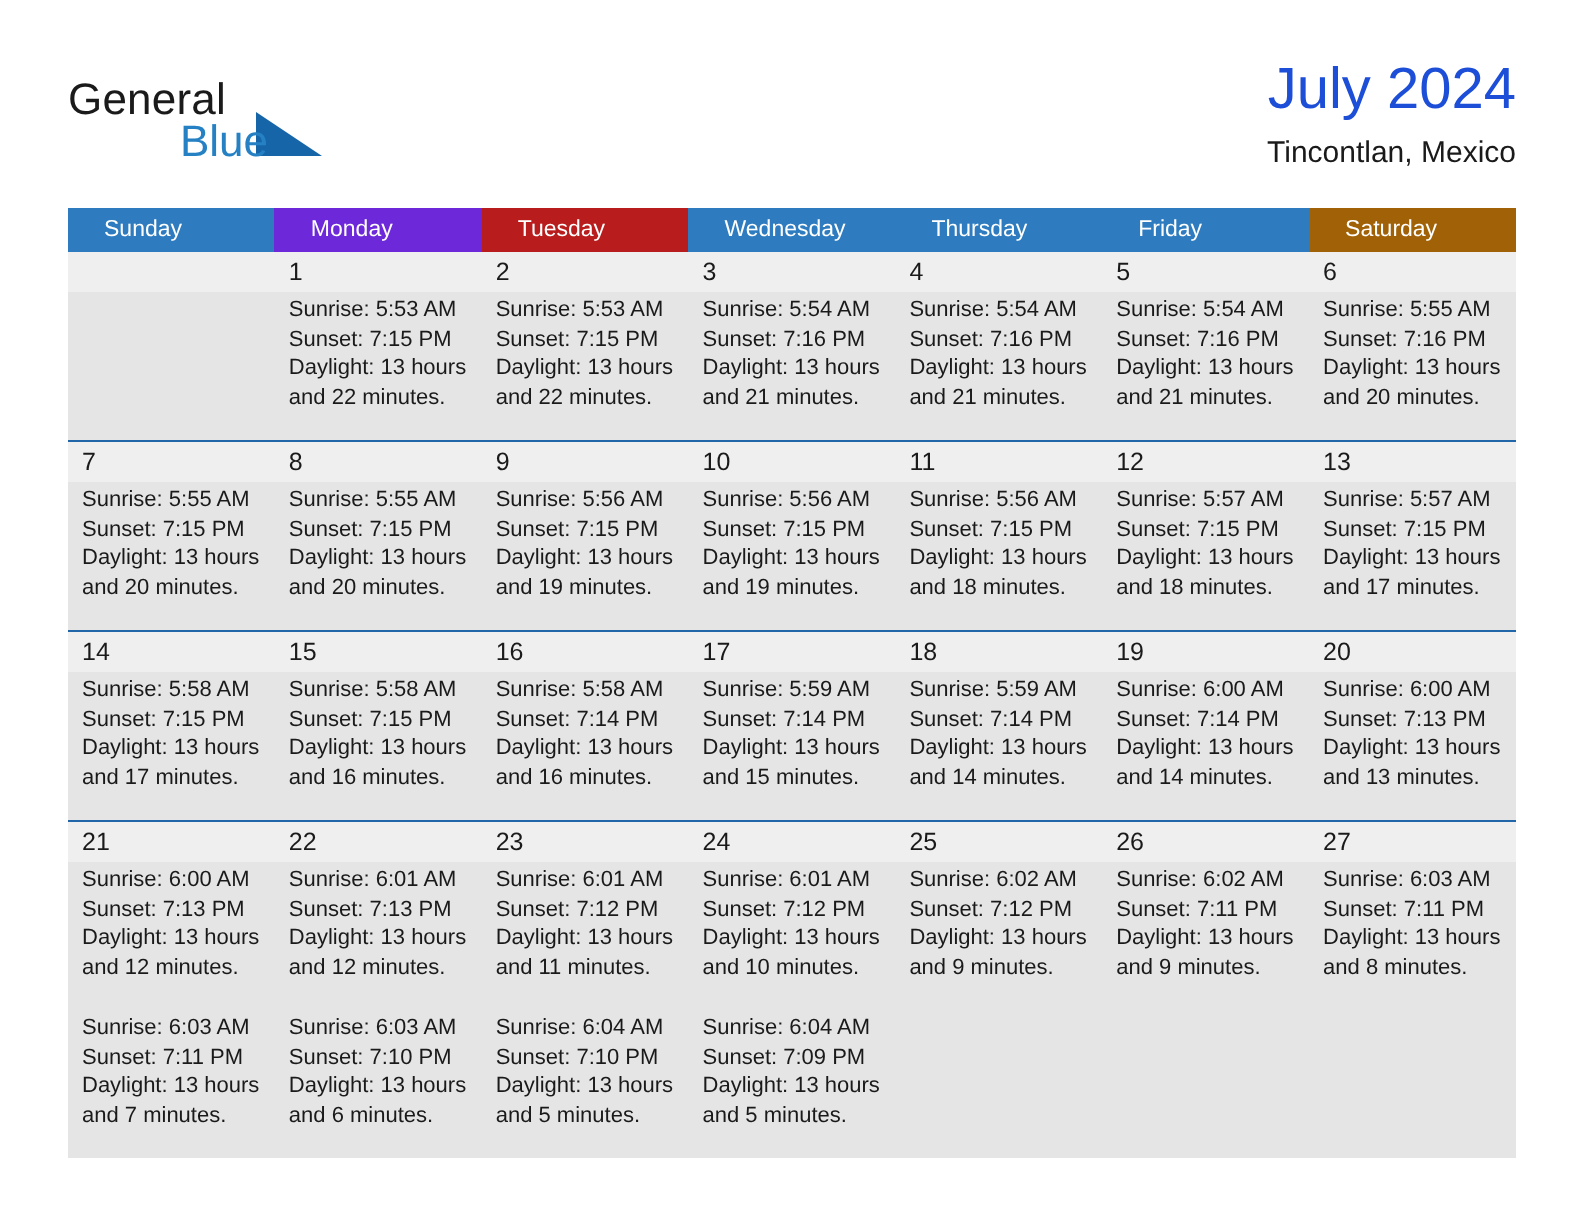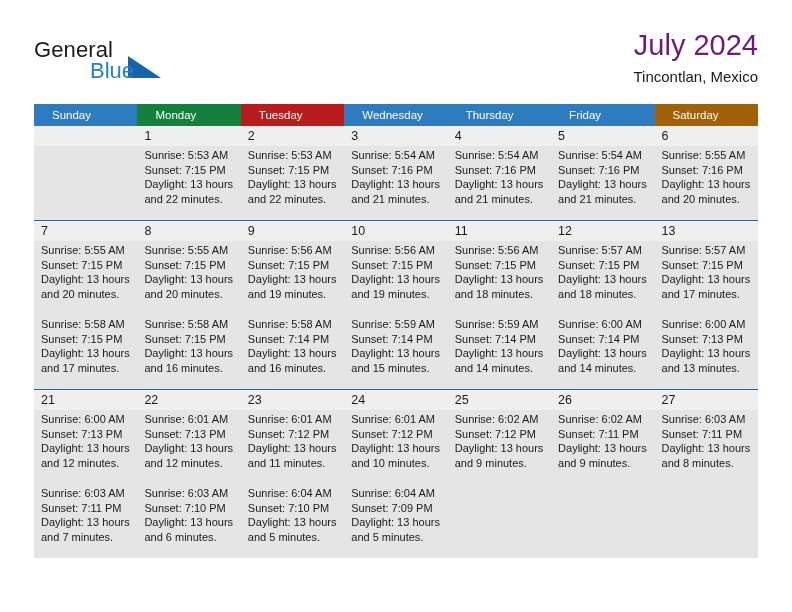--- a/index.html
+++ b/index.html
@@ -67,21 +67,21 @@
 
   .title-block {
     position: absolute;
     right: 0;
     top: 0;
     text-align: right;
   }
   .cal-title {
     font-size: 29px;
     line-height: 34px;
-    color: #701a75;
+    color: #1d4ed8;
     font-weight: normal;
     white-space: nowrap;
   }
   .cal-location {
     margin-top: 6px;
     font-size: 15px;
     line-height: 18px;
     color: #1a1a1a;
     white-space: nowrap;
   }
@@ -162,21 +162,21 @@
       <div class="cal-location">Tincontlan, Mexico</div>
     </div>
 
   </div>
 
   <div class="calendar">
     <table class="cal-table">
       <thead>
         <tr>
           <th style="background: rgb(46, 124, 191);">Sunday</th>
-          <th style="background: #15803d;">Monday</th>
+          <th style="background: #6d28d9;">Monday</th>
           <th style="background: #b91c1c;">Tuesday</th>
           <th style="background: rgb(46, 124, 191);">Wednesday</th>
           <th style="background: rgb(46, 124, 191);">Thursday</th>
           <th style="background: rgb(46, 124, 191);">Friday</th>
           <th style="background: #a16207;">Saturday</th>
         </tr>
       </thead>
       <tbody>
           <tr class="daynum-row first-week">
             <td class="empty" style="background: rgb(239, 239, 239);"></td>
@@ -272,20 +272,29 @@
               <span class="info-line">Daylight: 13 hours</span>
               <span class="info-line">and 18 minutes.</span>
             </td>
             <td>
               <span class="info-line">Sunrise: 5:57 AM</span>
               <span class="info-line">Sunset: 7:15 PM</span>
               <span class="info-line">Daylight: 13 hours</span>
               <span class="info-line">and 17 minutes.</span>
             </td>
           </tr>
+          <tr class="daynum-row">
+            <td style="background: rgb(239, 239, 239); border-top-color: rgb(32, 102, 168);">14</td>
+            <td style="background: rgb(239, 239, 239); border-top-color: rgb(32, 102, 168);">15</td>
+            <td style="background: rgb(239, 239, 239); border-top-color: rgb(32, 102, 168);">16</td>
+            <td style="background: rgb(239, 239, 239); border-top-color: rgb(32, 102, 168);">17</td>
+            <td style="background: rgb(239, 239, 239); border-top-color: rgb(32, 102, 168);">18</td>
+            <td style="background: rgb(239, 239, 239); border-top-color: rgb(32, 102, 168);">19</td>
+            <td style="background: rgb(239, 239, 239); border-top-color: rgb(32, 102, 168);">20</td>
+          </tr>
           <tr class="info-row">
             <td>
               <span class="info-line">Sunrise: 5:58 AM</span>
               <span class="info-line">Sunset: 7:15 PM</span>
               <span class="info-line">Daylight: 13 hours</span>
               <span class="info-line">and 17 minutes.</span>
             </td>
             <td>
               <span class="info-line">Sunrise: 5:58 AM</span>
               <span class="info-line">Sunset: 7:15 PM</span>

